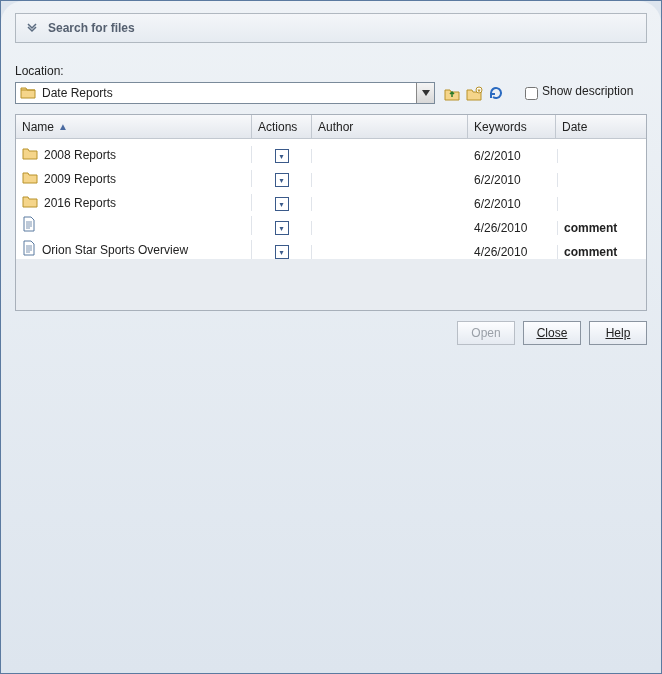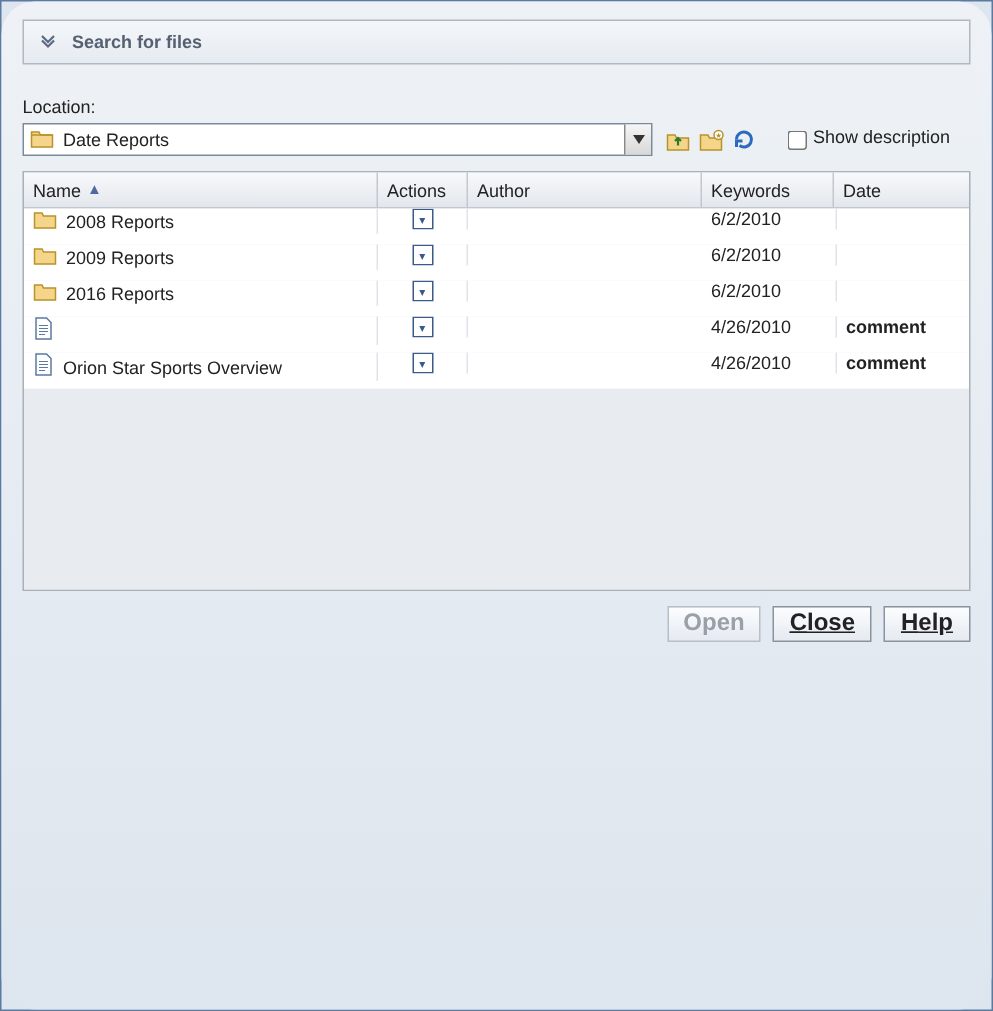--- a/index.html
+++ b/index.html
@@ -86,21 +86,21 @@
     display:flex; align-items:center; justify-content:center;
   }
   .toolbar-icons { display:flex; gap:4px; align-items:center; margin-left:2px;}
   .tool-ic { width:18px; height:18px; display:flex; align-items:center; justify-content:center; cursor:pointer;}
   .show-desc { display:flex; margin-left:10px; color:#222;}
   .show-desc input { margin-right:4px;}
   .grid {
     margin-top: 10px;
     border: 1px solid #a8b0ba;
     background: #e8ecf1;
-    height: 280px;
+    height: 197px;
     display: flex;
     flex-direction: column;
   }
   .grid-head {
     display: flex;
     background: linear-gradient(to bottom,#f8f9fb,#e3e7ed);
     border-bottom: 1px solid #c2c8d0;
     height: 24px;
   }
   .gh {
@@ -113,21 +113,21 @@
   }
   .gh:last-child { border-right:none;}
   .col-name { width: 236px;}
   .col-actions { width: 60px;}
   .col-author { width: 156px;}
   .col-date { width: 90px;}
   .col-keywords { flex:1;}
   .sort-arrow { margin-left:4px; color:#4a6aa0; font-size:10px;}
   .grid-body { flex:1; overflow:auto; background:#e8ecf1;}
   .row {
-    display:flex; height:24px; align-items:flex-start;
+    display:flex; height:24px; align-items:flex-end;
     background:#fff;
   }
   .row.alt { background:#ffffff;}
   .cell {
     border-right: 1px solid #e0e4ea;
     display:flex; align-items:center;
     padding: 0 6px;
     color:#222;
     overflow:hidden; white-space:nowrap;
   }
@@ -149,22 +149,21 @@
     margin-top: 10px;
   }
   .btn {
     min-width: 58px; height: 24px;
     border: 1px solid #8a94a0;
     background: linear-gradient(to bottom,#fcfdff,#e5eaf1);
     color:#222;
     display:flex; align-items:center; justify-content:center;
     padding: 0 10px;
     cursor:pointer;
-    font-size:16px;
-    font-weight:bold;
+    font-size:12px;
   }
   .btn.disabled { color:#9aa0a8; border-color:#b8bec6; cursor:default;}
   .btn .ul { text-decoration: underline; }
   .folder-svg { width:16px; height:14px;}
   .doc-svg { width:14px; height:16px;}
 </style>
 </head>
 <body>
 
 <div class="window">

